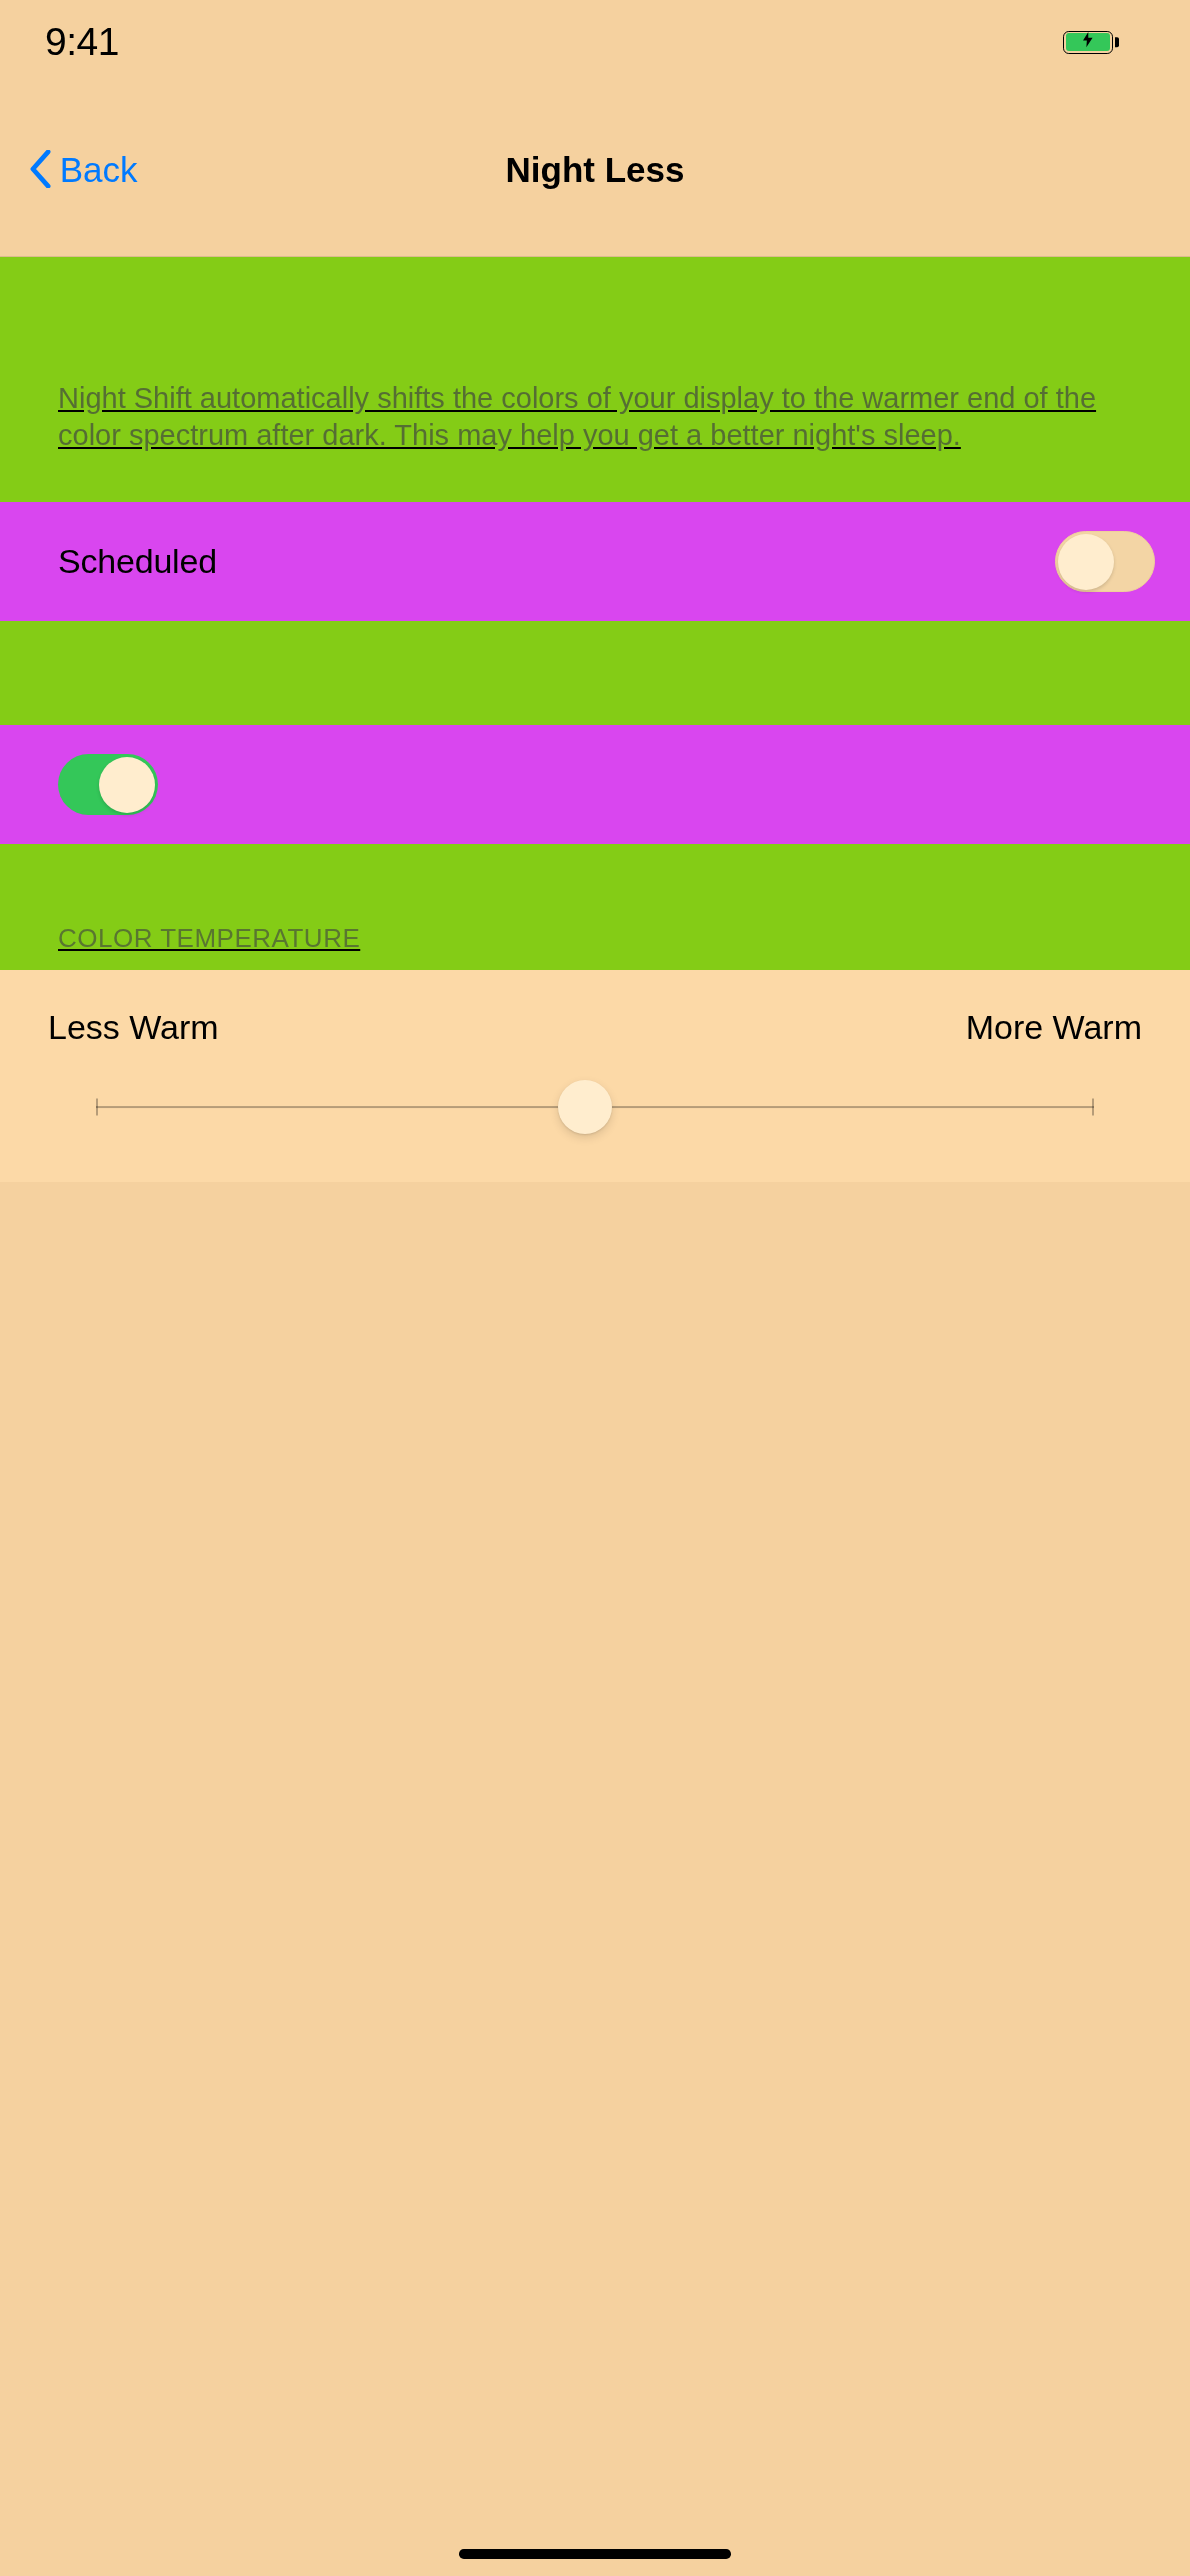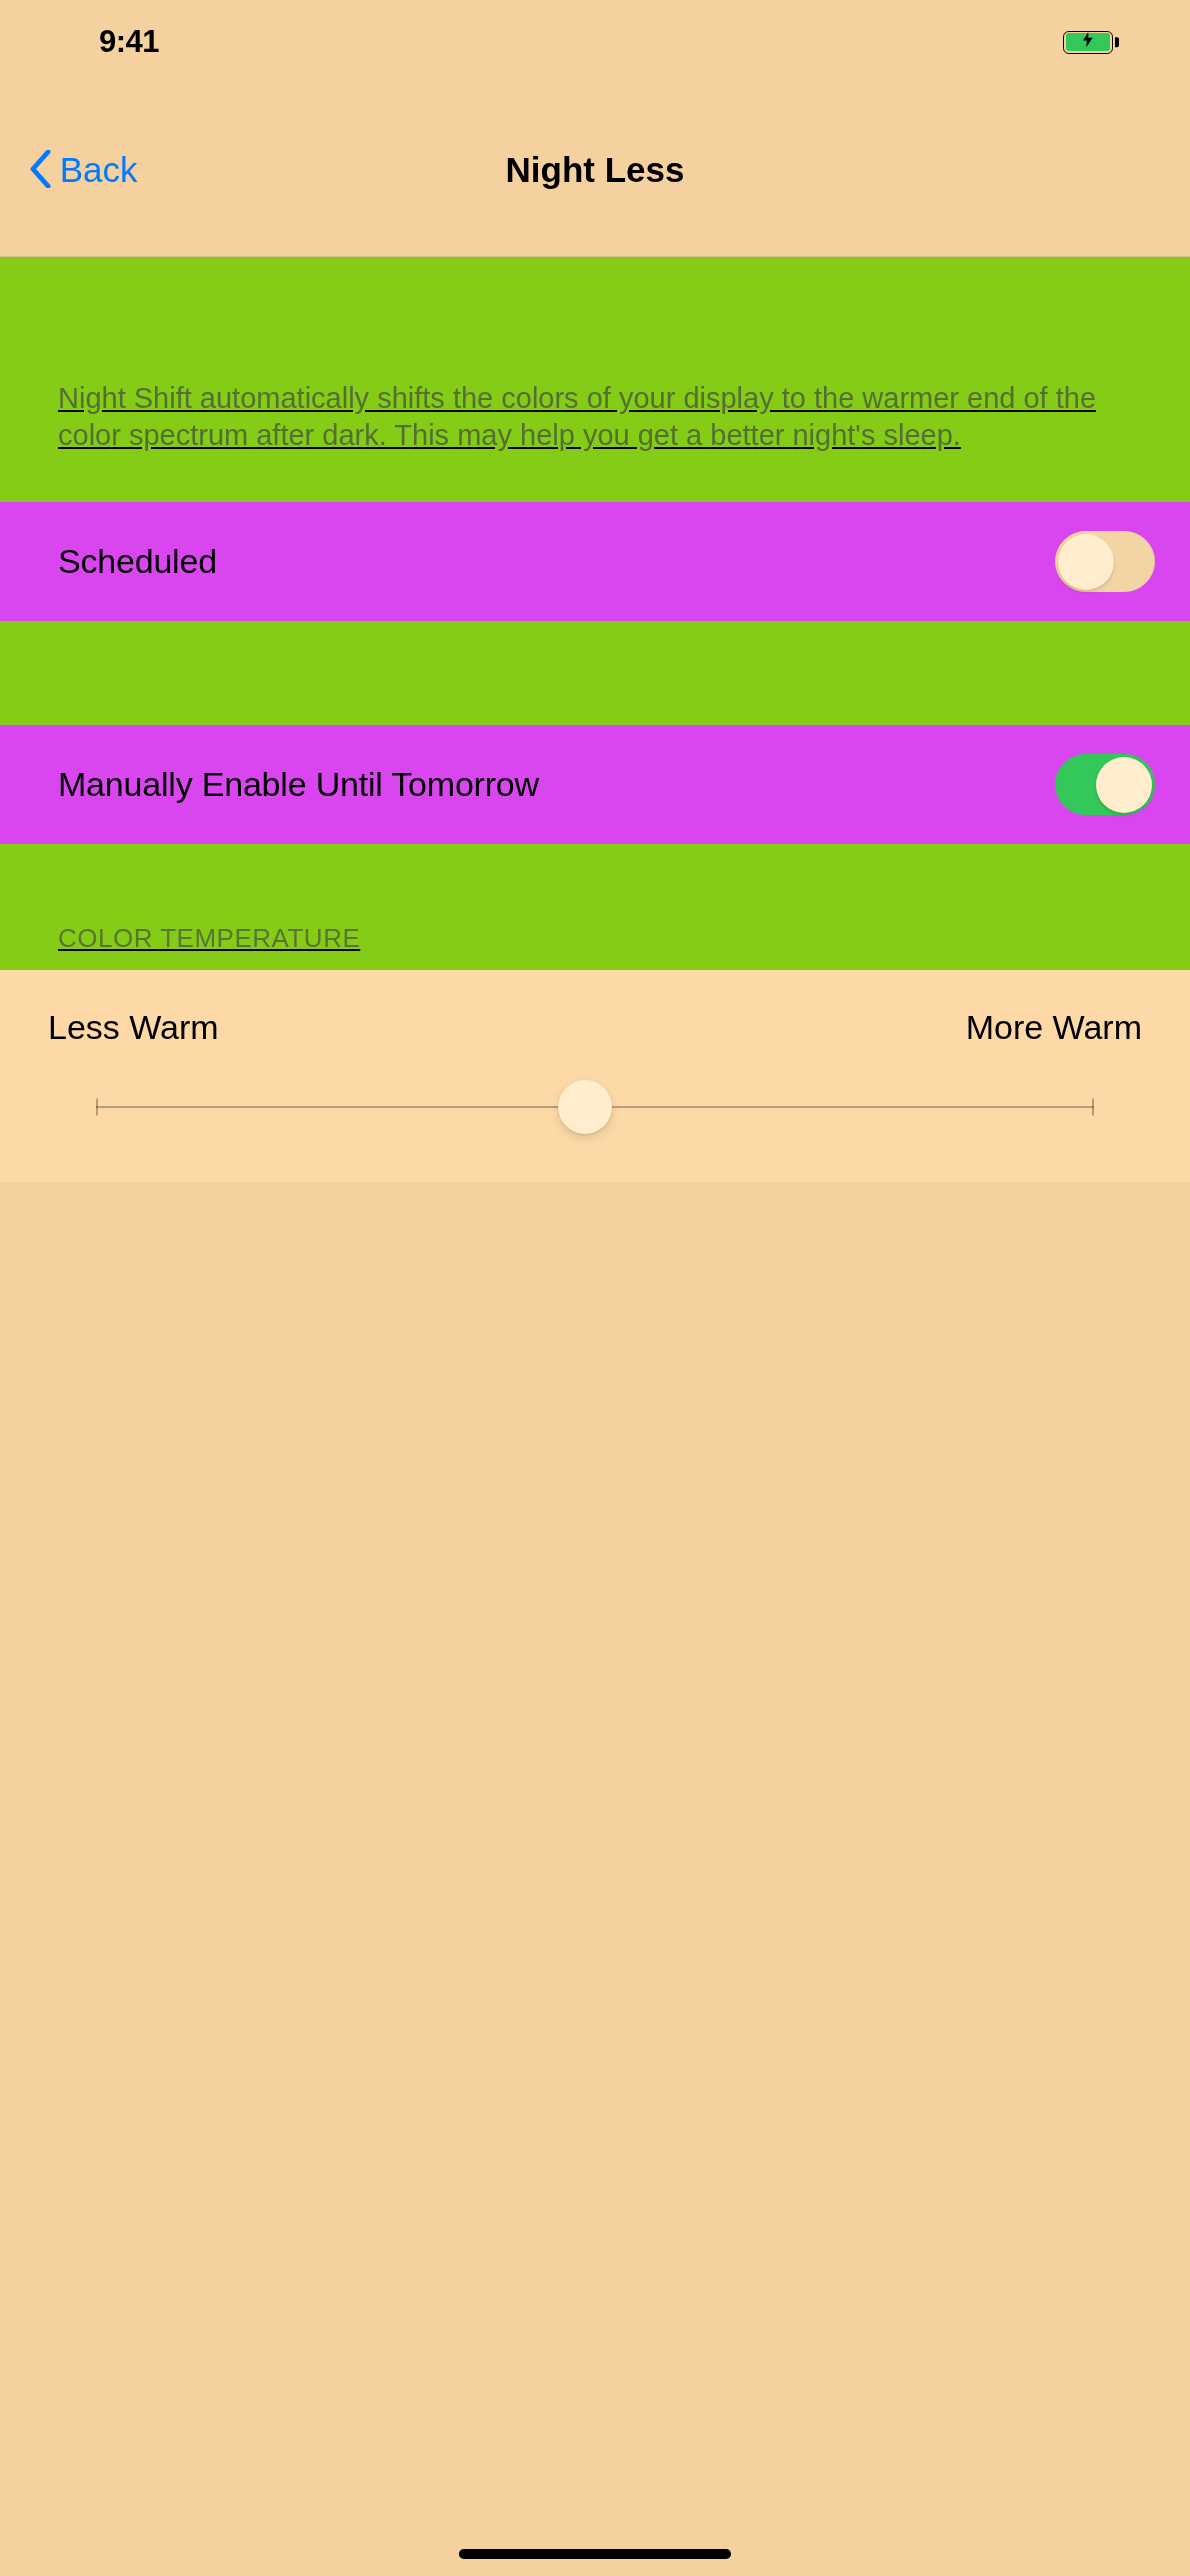--- a/index.html
+++ b/index.html
@@ -17,23 +17,23 @@
       position: relative;
       overflow: hidden;
     }
 
     
     .status-bar {
       height: 84px;
       display: flex;
       align-items: center;
       justify-content: space-between;
-      padding: 0 48px 0 99px;
-      font-size: 31px;
-      font-weight: 700;
+      padding: 0 48px 0 45px;
+      font-size: 39px;
+      font-weight: 400;
       color: #000;
     }
 
     .status-time {
       letter-spacing: -0.5px;
     }
 
     .status-right {
       display: flex;
       align-items: center;
@@ -305,21 +305,20 @@
 <div class="row">
   <div class="row-label">Scheduled</div>
   <div class="toggle off">
     <div class="toggle-knob"></div>
   </div>
 </div>
 
 <div class="section-gap gap"></div>
 
 <div class="row">
-  <div class="row-label">Manually Enable Until Tomorrow</div>
   <div class="toggle on">
     <div class="toggle-knob"></div>
   </div>
 </div>
 
 <div class="section-gap">
   <div class="section-header">COLOR TEMPERATURE</div>
 </div>
 
 <div class="slider-row">

